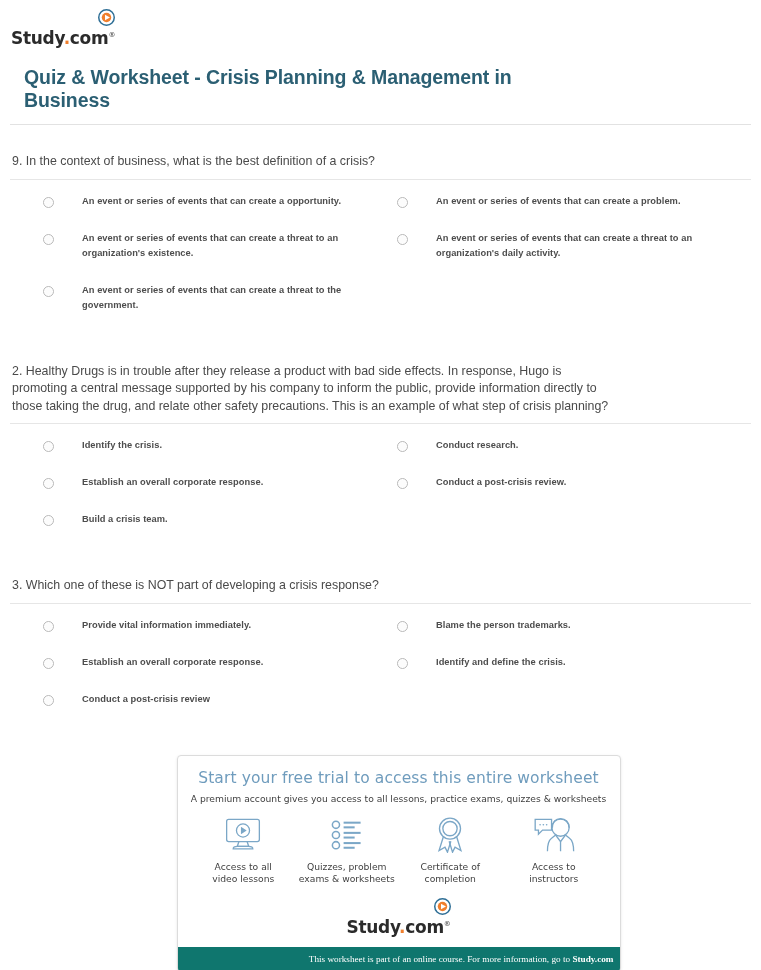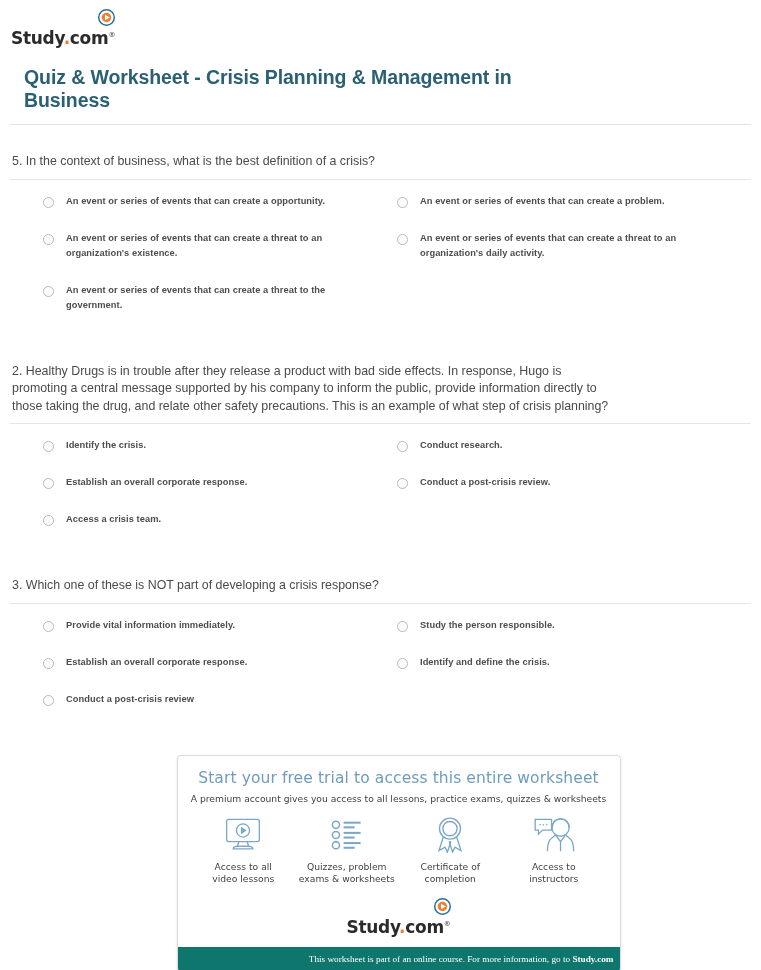--- a/index.html
+++ b/index.html
@@ -102,20 +102,21 @@
     padding: 14px 0 0 33px;
     box-sizing: border-box;
   }
   .option {
     width: 50%;
     box-sizing: border-box;
     display: flex;
     align-items: flex-start;
     margin-bottom: 22px;
     padding-right: 55px;
+    gap: 16px;
   }
   .option .radio {
     width: 9px;
     height: 9px;
     border-radius: 50%;
     border: 1px solid #b9b9b9;
     background: #fcfcfc;
     box-shadow: inset 0 0 0 1px #ffffff;
     flex: 0 0 auto;
     margin-top: 3px;
@@ -226,21 +227,21 @@
   </div>
 
   <div class="title-block">
     <h1 class="worksheet-title">Quiz &amp; Worksheet - Crisis Planning &amp; Management in Business</h1>
   </div>
   <div class="rule"></div>
 
   <div class="questions">
 
     <div class="question-block">
-      <div class="question-text">5. In the context of business, what is the best definition of a crisis?</div>
+      <div class="question-text">9. In the context of business, what is the best definition of a crisis?</div>
       <div class="q-rule"></div>
       <div class="options">
         <label class="option">
           <span class="radio"></span>
           <span class="opt-label">An event or series of events that can create a opportunity.</span>
         </label>
         <label class="option">
           <span class="radio"></span>
           <span class="opt-label">An event or series of events that can create a problem.</span>
         </label>
@@ -274,36 +275,36 @@
         <label class="option">
           <span class="radio"></span>
           <span class="opt-label">Establish an overall corporate response.</span>
         </label>
         <label class="option">
           <span class="radio"></span>
           <span class="opt-label">Conduct a post-crisis review.</span>
         </label>
         <label class="option">
           <span class="radio"></span>
-          <span class="opt-label">Access a crisis team.</span>
+          <span class="opt-label">Build a crisis team.</span>
         </label>
       </div>
     </div>
 
     <div class="question-block">
       <div class="question-text">3. Which one of these is NOT part of developing a crisis response?</div>
       <div class="q-rule"></div>
       <div class="options">
         <label class="option">
           <span class="radio"></span>
           <span class="opt-label">Provide vital information immediately.</span>
         </label>
         <label class="option">
           <span class="radio"></span>
-          <span class="opt-label">Study the person responsible.</span>
+          <span class="opt-label">Blame the person trademarks.</span>
         </label>
         <label class="option">
           <span class="radio"></span>
           <span class="opt-label">Establish an overall corporate response.</span>
         </label>
         <label class="option">
           <span class="radio"></span>
           <span class="opt-label">Identify and define the crisis.</span>
         </label>
         <label class="option">

